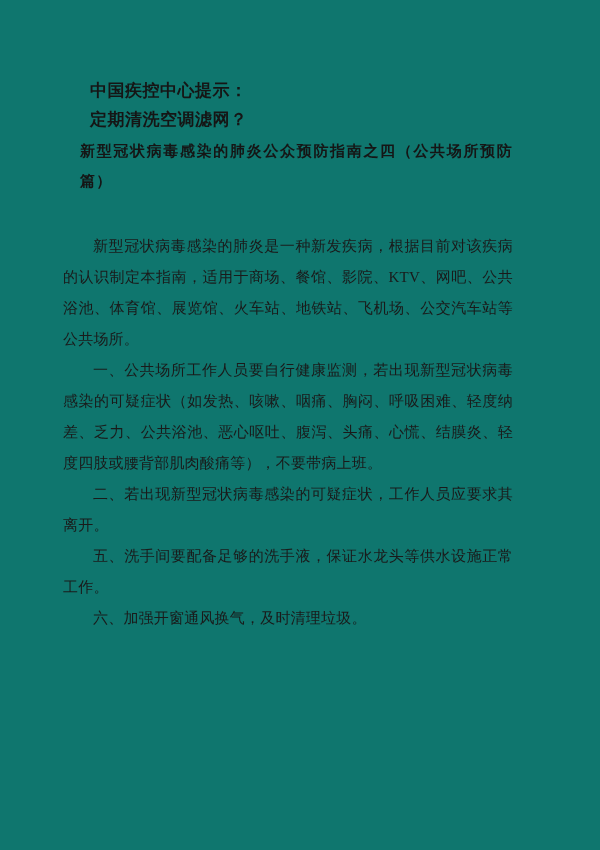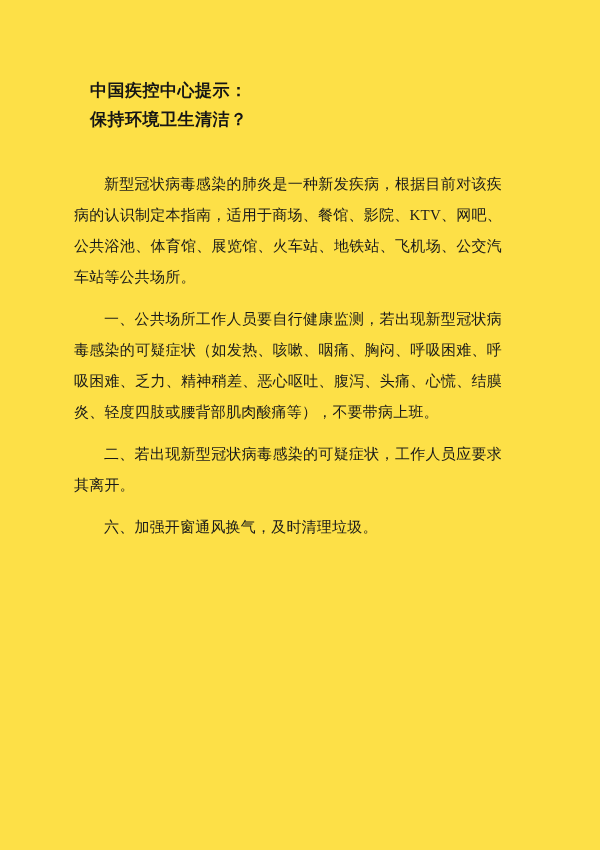--- a/index.html
+++ b/index.html
@@ -4,21 +4,21 @@
 <style>
   html, body {
     margin: 0;
     padding: 0;
     background: #ffffff;
   }
   .page {
     position: relative;
     width: 600px;
     height: 850px;
-    background: #fde047;
+    background: #0f766e;
     overflow: hidden;
     font-family: "Liberation Serif", "DejaVu Serif", serif;
     color: #1a1a1a;
   }
   .content {
     padding: 76px 87px 0 63px;
   }
   .doc-title {
     margin: 0 0 0 27px;
     font-size: 17px;
@@ -38,44 +38,46 @@
     font-weight: bold;
     letter-spacing: 1.2px;
     color: #151515;
     text-align: justify;
   }
   .doc-body {
     margin-top: 35px;
     width: 450px;
   }
   .para {
-    margin: 11px;
+    margin: 0;
     font-size: 15px;
     line-height: 31px;
     text-indent: 2em;
     text-align: justify;
     text-align-last: left;
     letter-spacing: 0.2px;
     word-break: break-all;
     color: #1a1a1a;
   }
 </style>
 </head>
 <body>
 
 <div class="page">
   <div class="content">
 
     <h1 class="doc-title">
       <span class="title-line">中国疾控中心提示：</span>
-      <span class="title-line">保持环境卫生清洁？</span>
+      <span class="title-line">定期清洗空调滤网？</span>
     </h1>
 
+    <h2 class="doc-subtitle">新型冠状病毒感染的肺炎公众预防指南之四（公共场所预防篇）</h2>
 
     <div class="doc-body">
       <p class="para">新型冠状病毒感染的肺炎是一种新发疾病，根据目前对该疾病的认识制定本指南，适用于商场、餐馆、影院、KTV、网吧、公共浴池、体育馆、展览馆、火车站、地铁站、飞机场、公交汽车站等公共场所。</p>
-      <p class="para">一、公共场所工作人员要自行健康监测，若出现新型冠状病毒感染的可疑症状（如发热、咳嗽、咽痛、胸闷、呼吸困难、呼吸困难、乏力、精神稍差、恶心呕吐、腹泻、头痛、心慌、结膜炎、轻度四肢或腰背部肌肉酸痛等），不要带病上班。</p>
+      <p class="para">一、公共场所工作人员要自行健康监测，若出现新型冠状病毒感染的可疑症状（如发热、咳嗽、咽痛、胸闷、呼吸困难、轻度纳差、乏力、公共浴池、恶心呕吐、腹泻、头痛、心慌、结膜炎、轻度四肢或腰背部肌肉酸痛等），不要带病上班。</p>
       <p class="para">二、若出现新型冠状病毒感染的可疑症状，工作人员应要求其离开。</p>
+      <p class="para">五、洗手间要配备足够的洗手液，保证水龙头等供水设施正常工作。</p>
       <p class="para">六、加强开窗通风换气，及时清理垃圾。</p>
     </div>
 
   </div>
 </div>
 
 </body></html>

